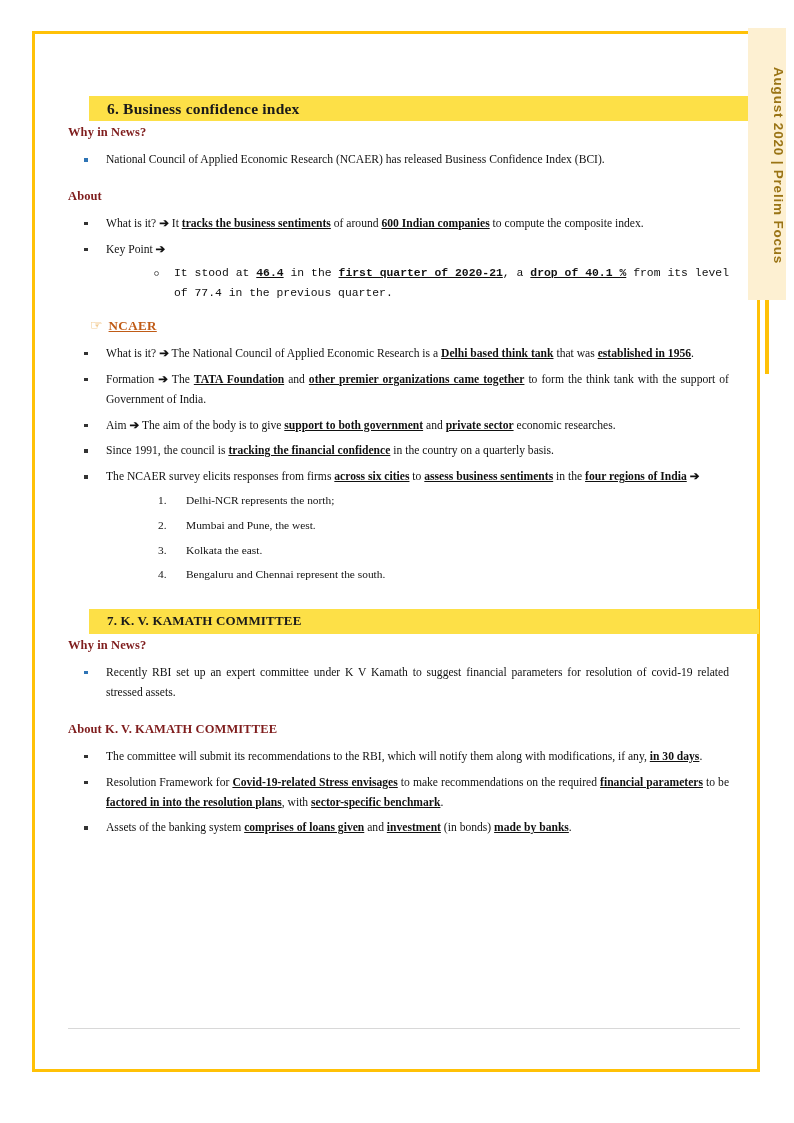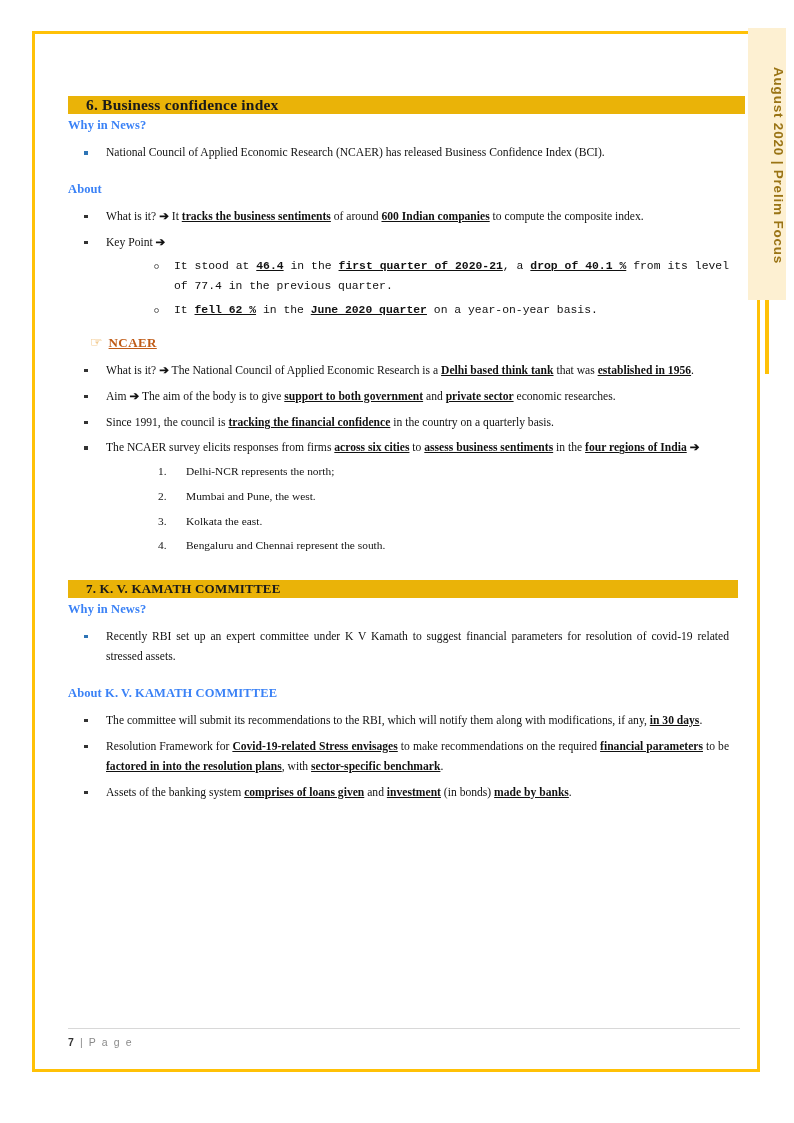--- a/index.html
+++ b/index.html
@@ -74,44 +74,45 @@
   
   .content {
     position: absolute;
     left: 68px;
     top: 96px;
     width: 680px;
   }
 
   
   .section-band {
-    background: #eab308;
-    height: 18px;
+    background: #fde047;
+    height: 25px;
     display: flex;
     align-items: center;
     margin-bottom: 4px;
+    margin-left: 21px;
   }
   .section-band.narrow { width: 677px; }
   .section-band.wide   { width: 670px; }
   .section-band .band-text {
     padding-left: 18px;
     font-family: "Liberation Serif", "DejaVu Serif", serif;
     font-weight: bold;
     font-size: 15.5px;
     color: #1a1a1a;
     letter-spacing: 0.2px;
   }
   .section-band.caps .band-text { font-size: 13px; }
 
   
   .subhead {
     font-family: "Liberation Serif", "DejaVu Serif", serif;
     font-weight: bold;
     font-size: 12.5px;
-    color: #3b82f6;
+    color: #7f1d1d;
     margin: 3px 0 10px 0;
     letter-spacing: 0.1px;
   }
 
   
   .ncaer-head {
     display: flex;
     align-items: center;
     gap: 6px;
     margin: 14px 0 10px 22px;
@@ -274,44 +275,46 @@
       <span class="arrow">➔</span>
       <ul class="b2">
         <li>
           <span>It stood at</span>
           <span class="u">46.4</span>
           <span>in the</span>
           <span class="u">first quarter of 2020-21</span><span>, a</span>
           <span class="u">drop of 40.1 %</span>
           <span>from its level of 77.4 in the previous quarter.</span>
         </li>
-        <li>
-          <span>It</span>
-          <span class="u">fell 62 %</span>
-          <span>in the</span>
-          <span class="u">June 2020 quarter</span>
-          <span>on a year-on-year basis.</span>
-        </li>
       </ul>
     </li>
   </ul>
 
   <div class="ncaer-head">
     <span class="hand-icon">☞</span>
     <span class="ncaer-text">NCAER</span>
   </div>
 
   <ul class="b1">
     <li>
       <span>What is it?</span>
       <span class="arrow">➔</span>
       <span>The National Council of Applied Economic Research is a</span>
       <span class="u">Delhi based think tank</span>
       <span>that was</span>
       <span class="u">established in 1956</span><span>.</span>
+    </li>
+    <li>
+      <span>Formation</span>
+      <span class="arrow">➔</span>
+      <span>The</span>
+      <span class="u">TATA Foundation</span>
+      <span>and</span>
+      <span class="u">other premier organizations came together</span>
+      <span>to form the think tank with the support of Government of India.</span>
     </li>
     <li>
       <span>Aim</span>
       <span class="arrow">➔</span>
       <span>The aim of the body is to give</span>
       <span class="u">support to both government</span>
       <span>and</span>
       <span class="u">private sector</span>
       <span>economic researches.</span>
     </li>
@@ -374,18 +377,13 @@
       <span class="u">investment</span>
       <span>(in bonds)</span>
       <span class="u">made by banks</span><span>.</span>
     </li>
   </ul>
 
 </div>
 
 <div class="footer">
   <div class="rule"></div>
-  <div class="pagetext">
-    <b>7</b>
-    <span>|</span>
-    <span>P a g e</span>
-  </div>
 </div>
 
 </body></html>

